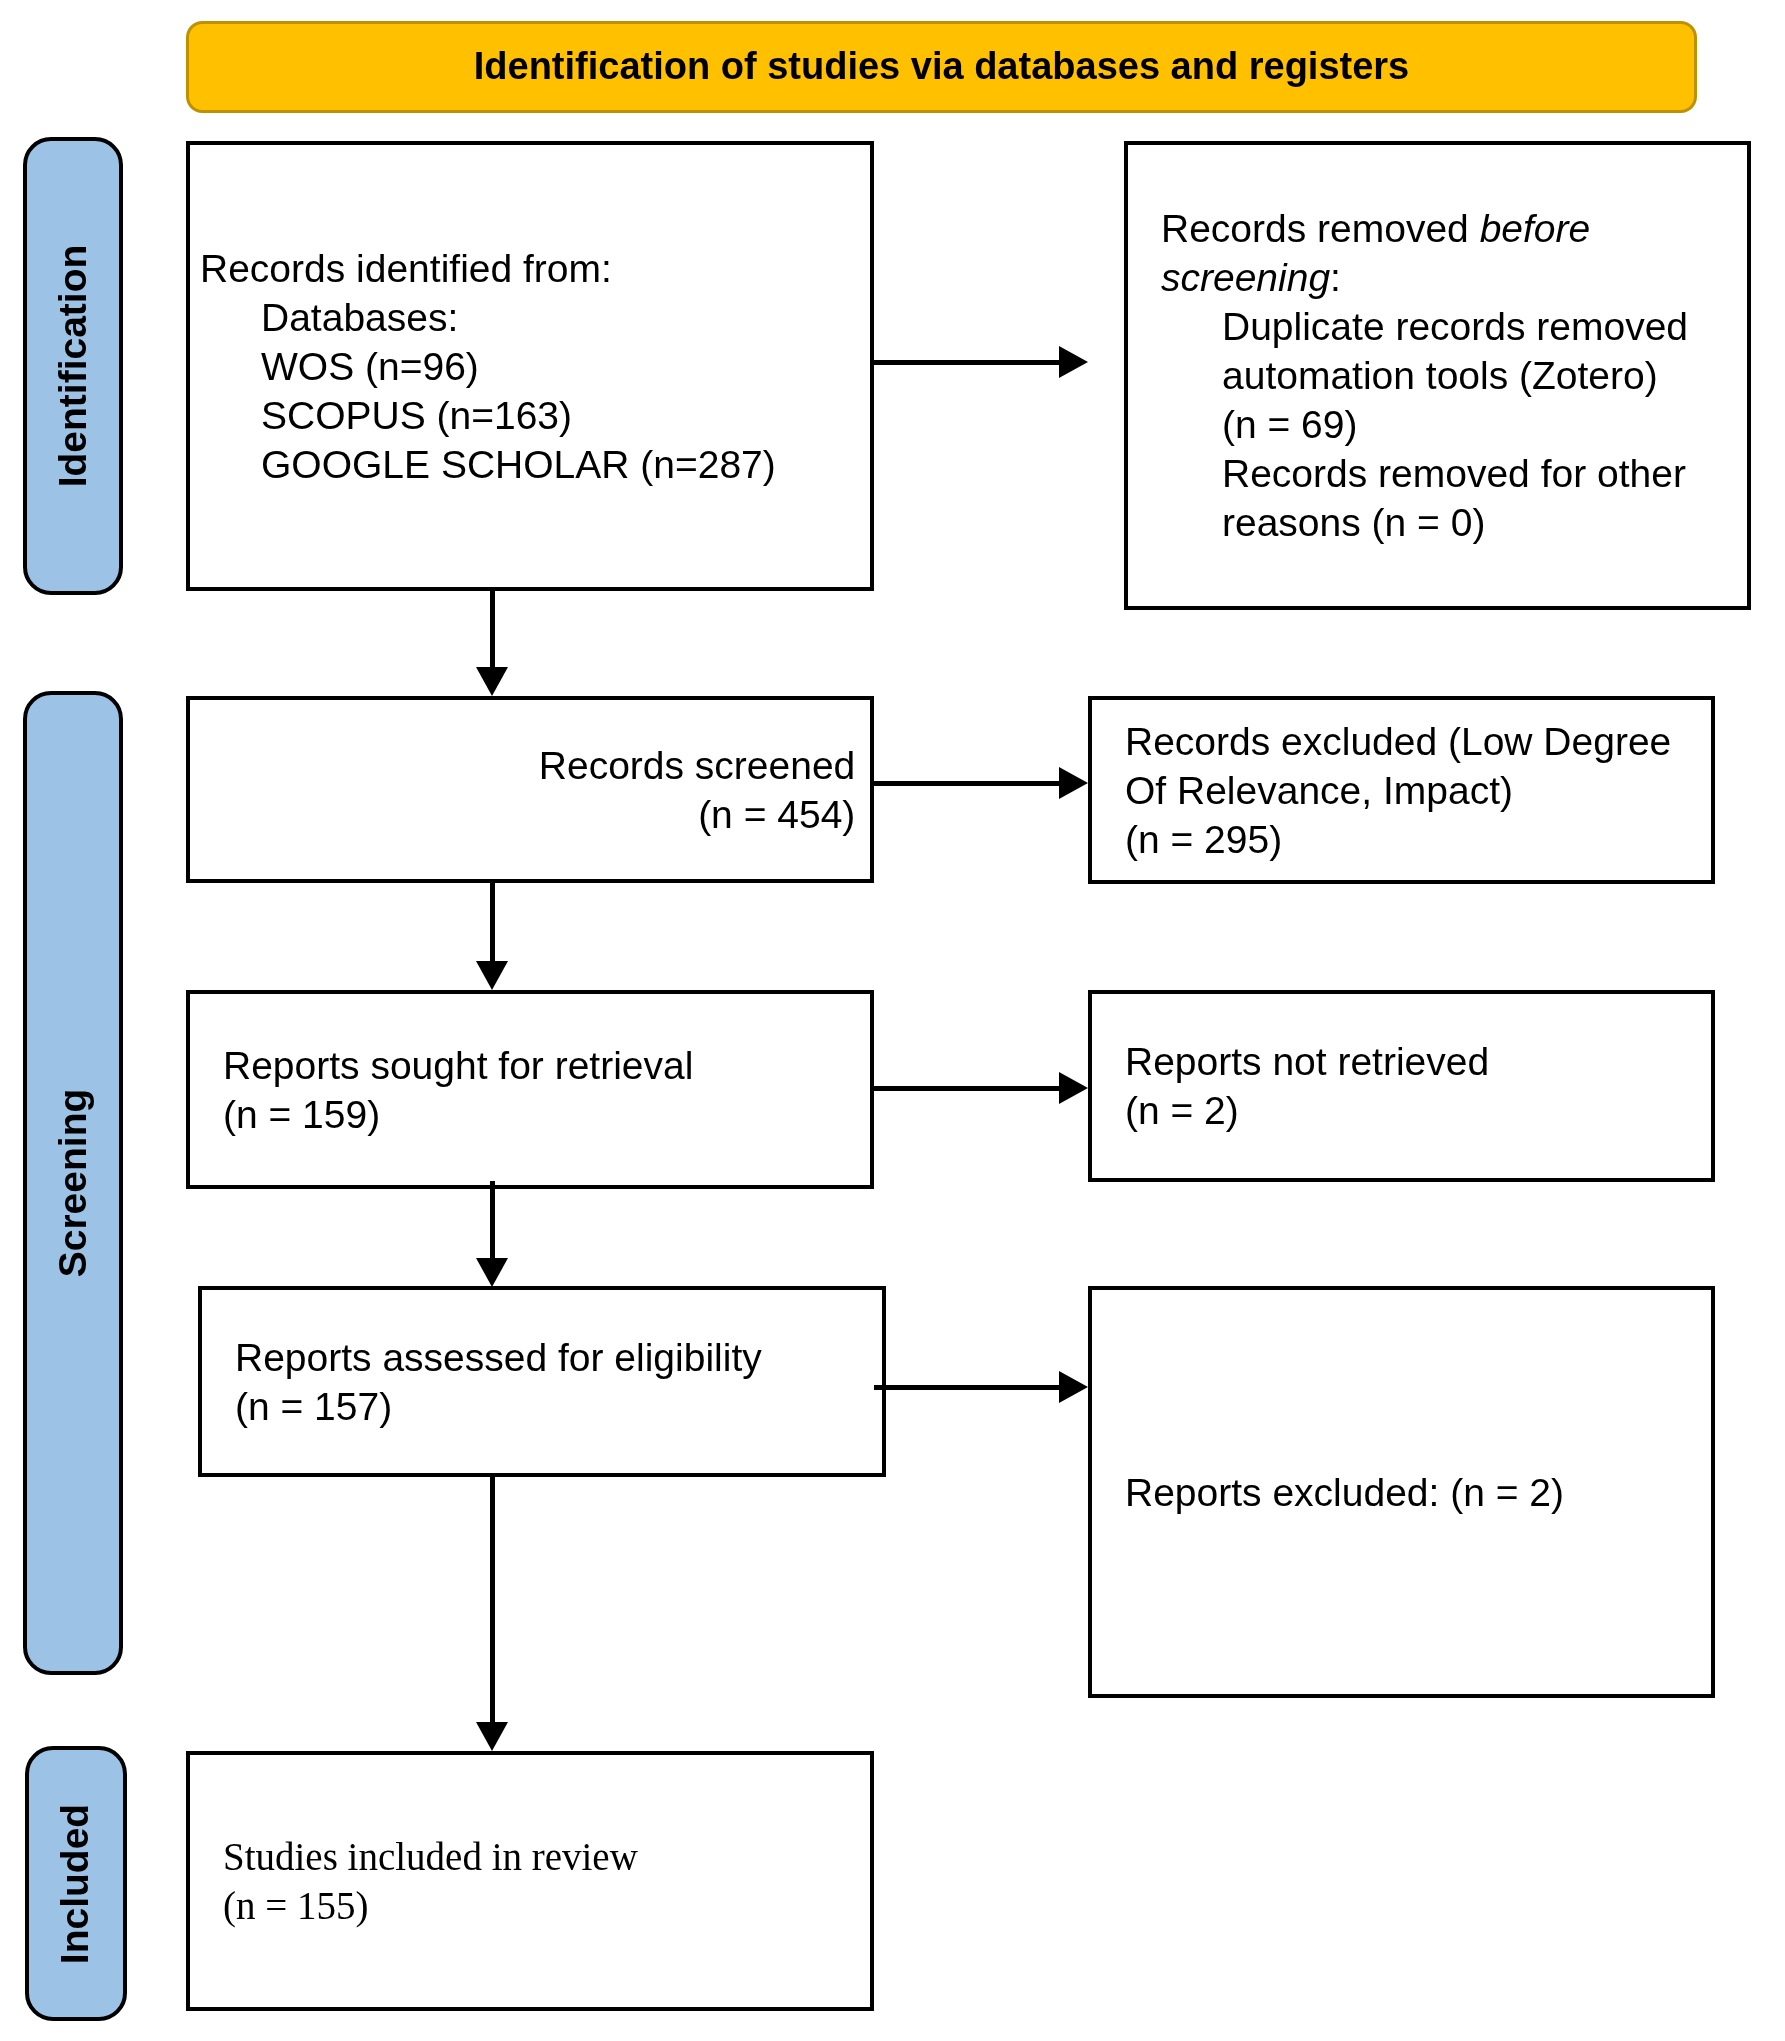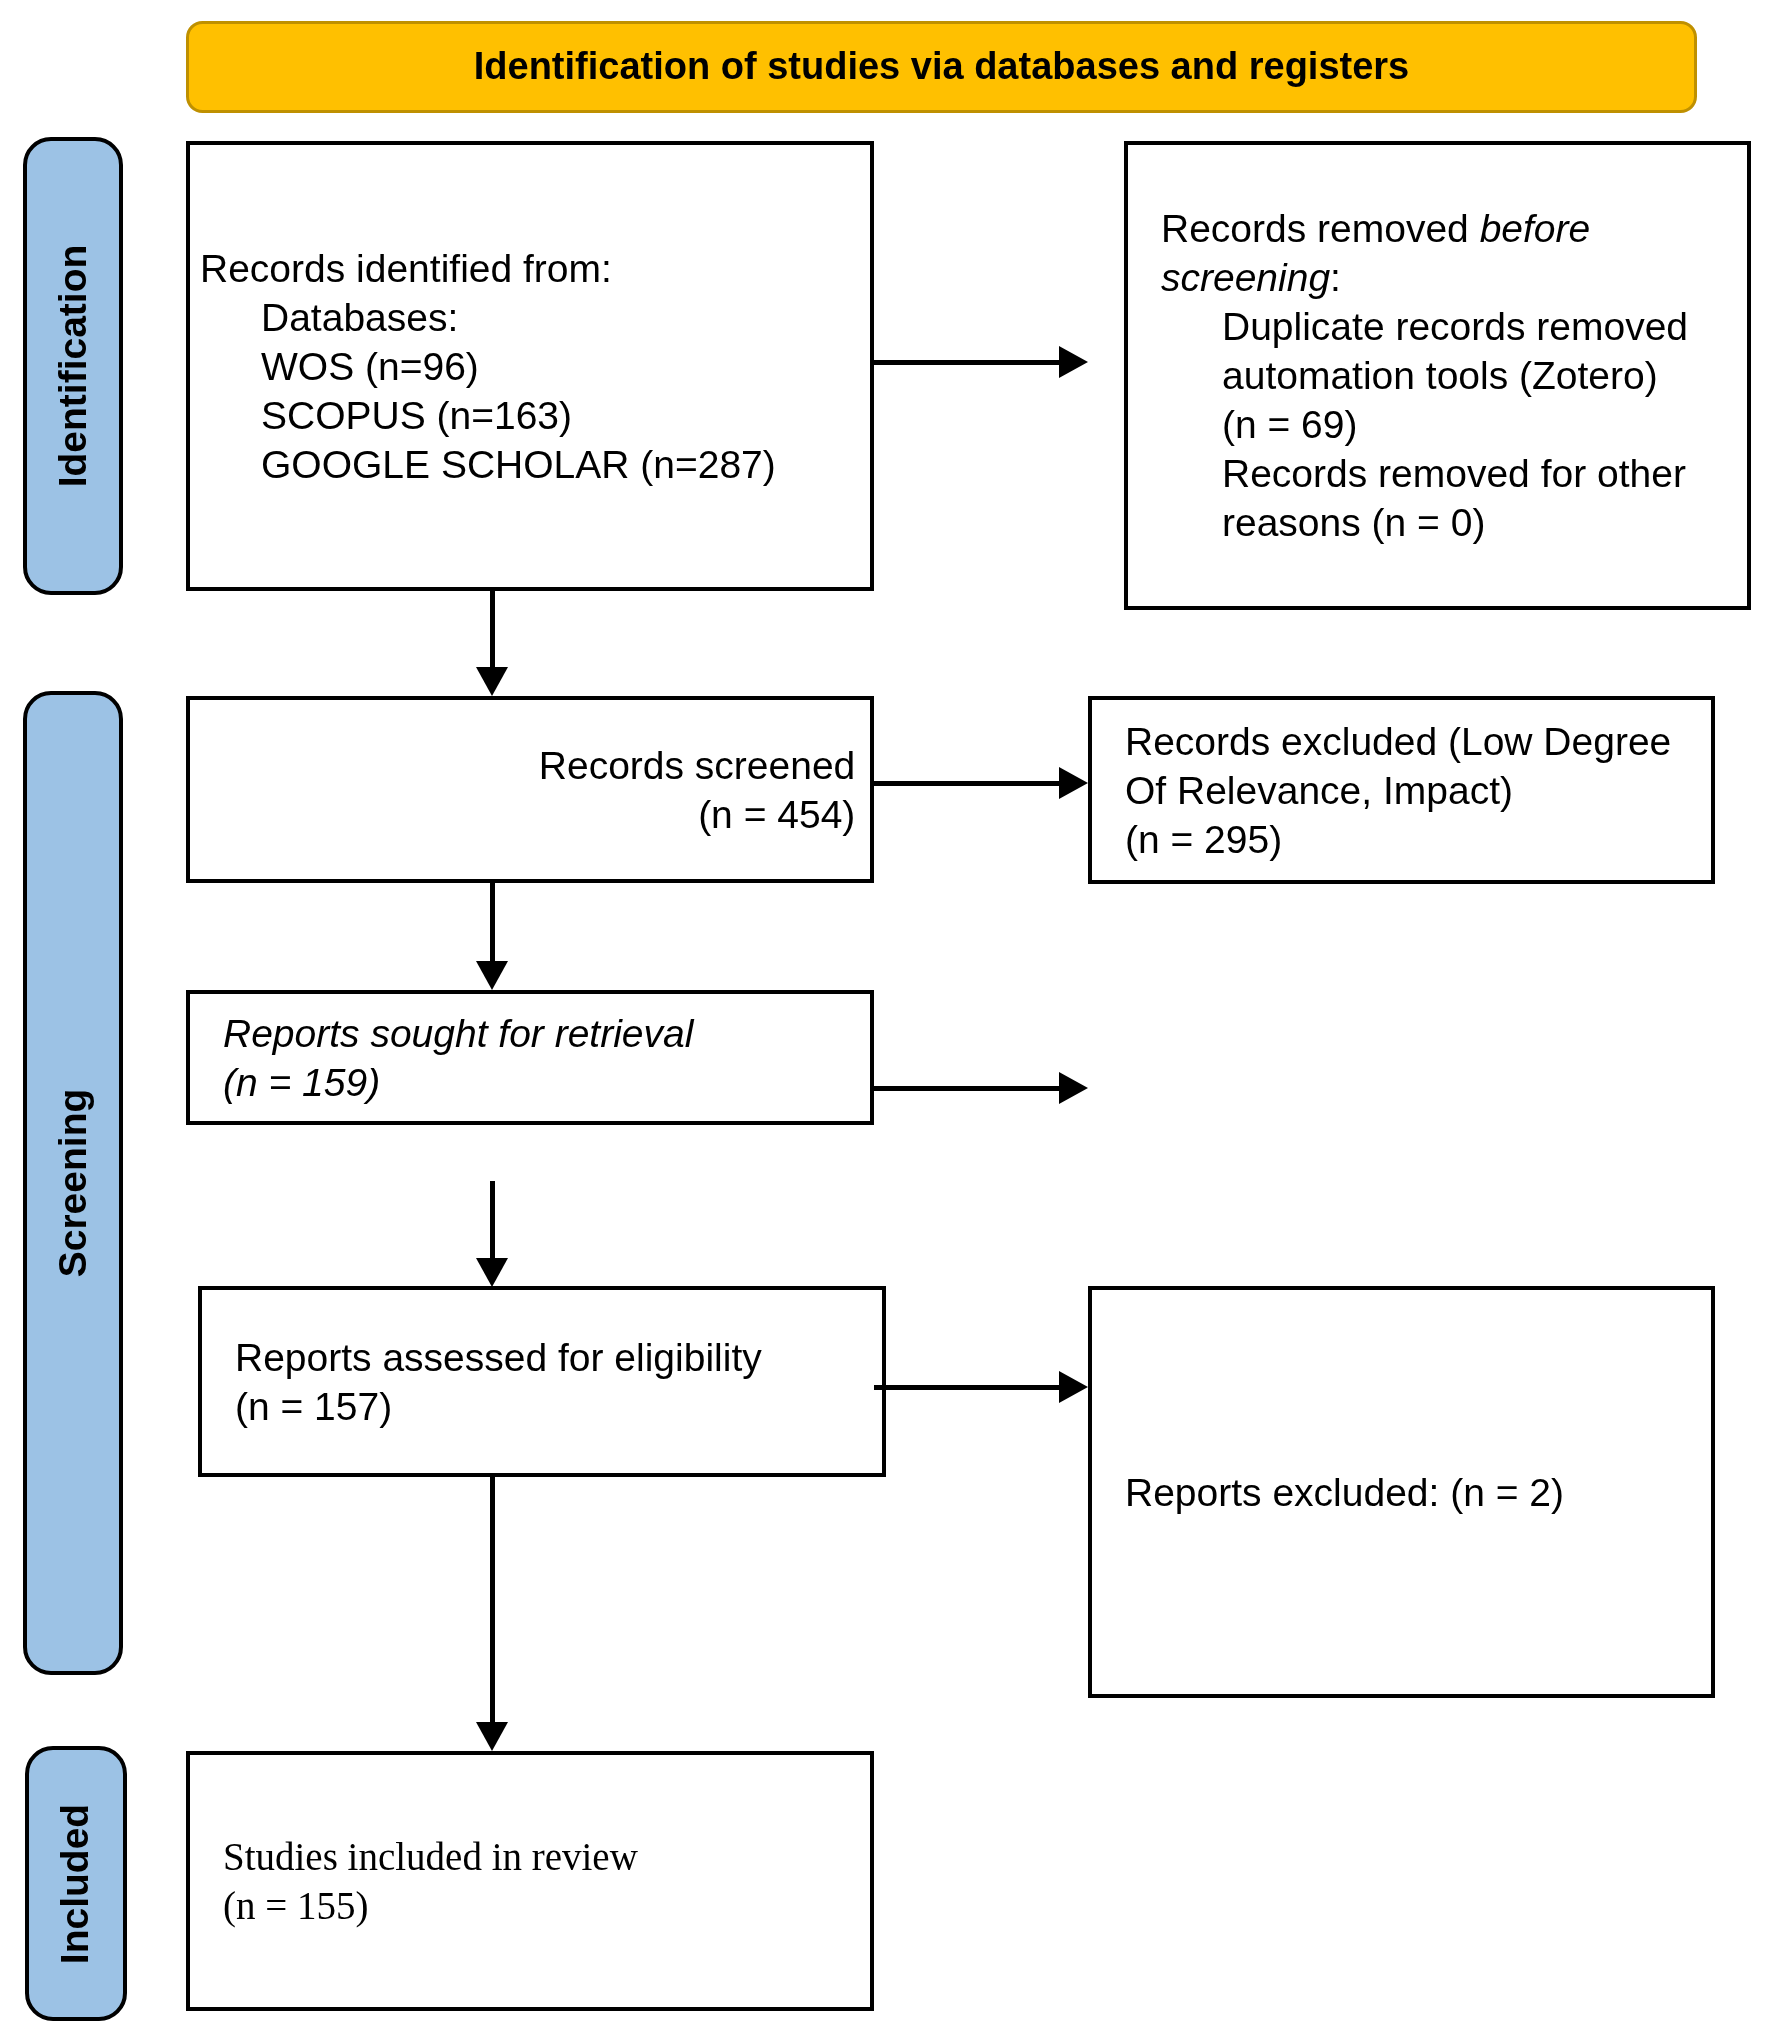--- a/index.html
+++ b/index.html
@@ -58,21 +58,21 @@
     font-size:39px;line-height:49px;
   }
   .fbox .line{white-space:nowrap;}
   .fbox .line.indent{margin-left:61px;}
   .col-left{left:186px;width:688px;}
   .col-right{left:1088px;width:627px;}
   .box-a{top:141px;height:450px;padding-left:10px;}
   .box-ra{top:141px;height:469px;margin-left:36px;}
   .box-b{top:696px;height:187px;text-align:right;}
   .box-rb{top:696px;height:188px;}
-  .box-c{top:990px;height:135px;font-style:italic;}
+  .box-c{top:990px;height:199px;}
   .box-rc{top:990px;height:192px;}
   .box-d{top:1286px;height:191px;margin-left:12px;}
   .box-rd{top:1286px;height:412px;}
   .box-e{top:1751px;height:260px;font-family:Liberation Serif, serif;}
   
   .h-arrow{position:absolute;left:874px;width:214px;height:33px;}
   .h-arrow .shaft{position:absolute;left:0;right:28px;top:14px;height:4.9px;background:#000;}
   .h-arrow .head{position:absolute;right:0;top:0;width:0;height:0;
     border-top:16.4px solid transparent;border-bottom:16.4px solid transparent;border-left:29.5px solid #000;}
   .v-arrow{position:absolute;left:476px;width:33px;}
@@ -142,20 +142,24 @@
     <div class="line indent">Records removed for other</div>
     <div class="line indent">reasons (n = 0)</div>
   </div>
 
   <div class="fbox col-right box-rb">
     <div class="line">Records excluded (Low Degree</div>
     <div class="line">Of Relevance, Impact)</div>
     <div class="line">(n = 295)</div>
   </div>
 
+  <div class="fbox col-right box-rc">
+    <div class="line">Reports not retrieved</div>
+    <div class="line">(n = 2)</div>
+  </div>
 
   <div class="fbox col-right box-rd">
     <div class="line">Reports excluded: (n = 2)</div>
   </div>
 
   <div class="h-arrow h1">
     <div class="shaft"></div>
     <div class="head"></div>
   </div>
   <div class="h-arrow h2">

